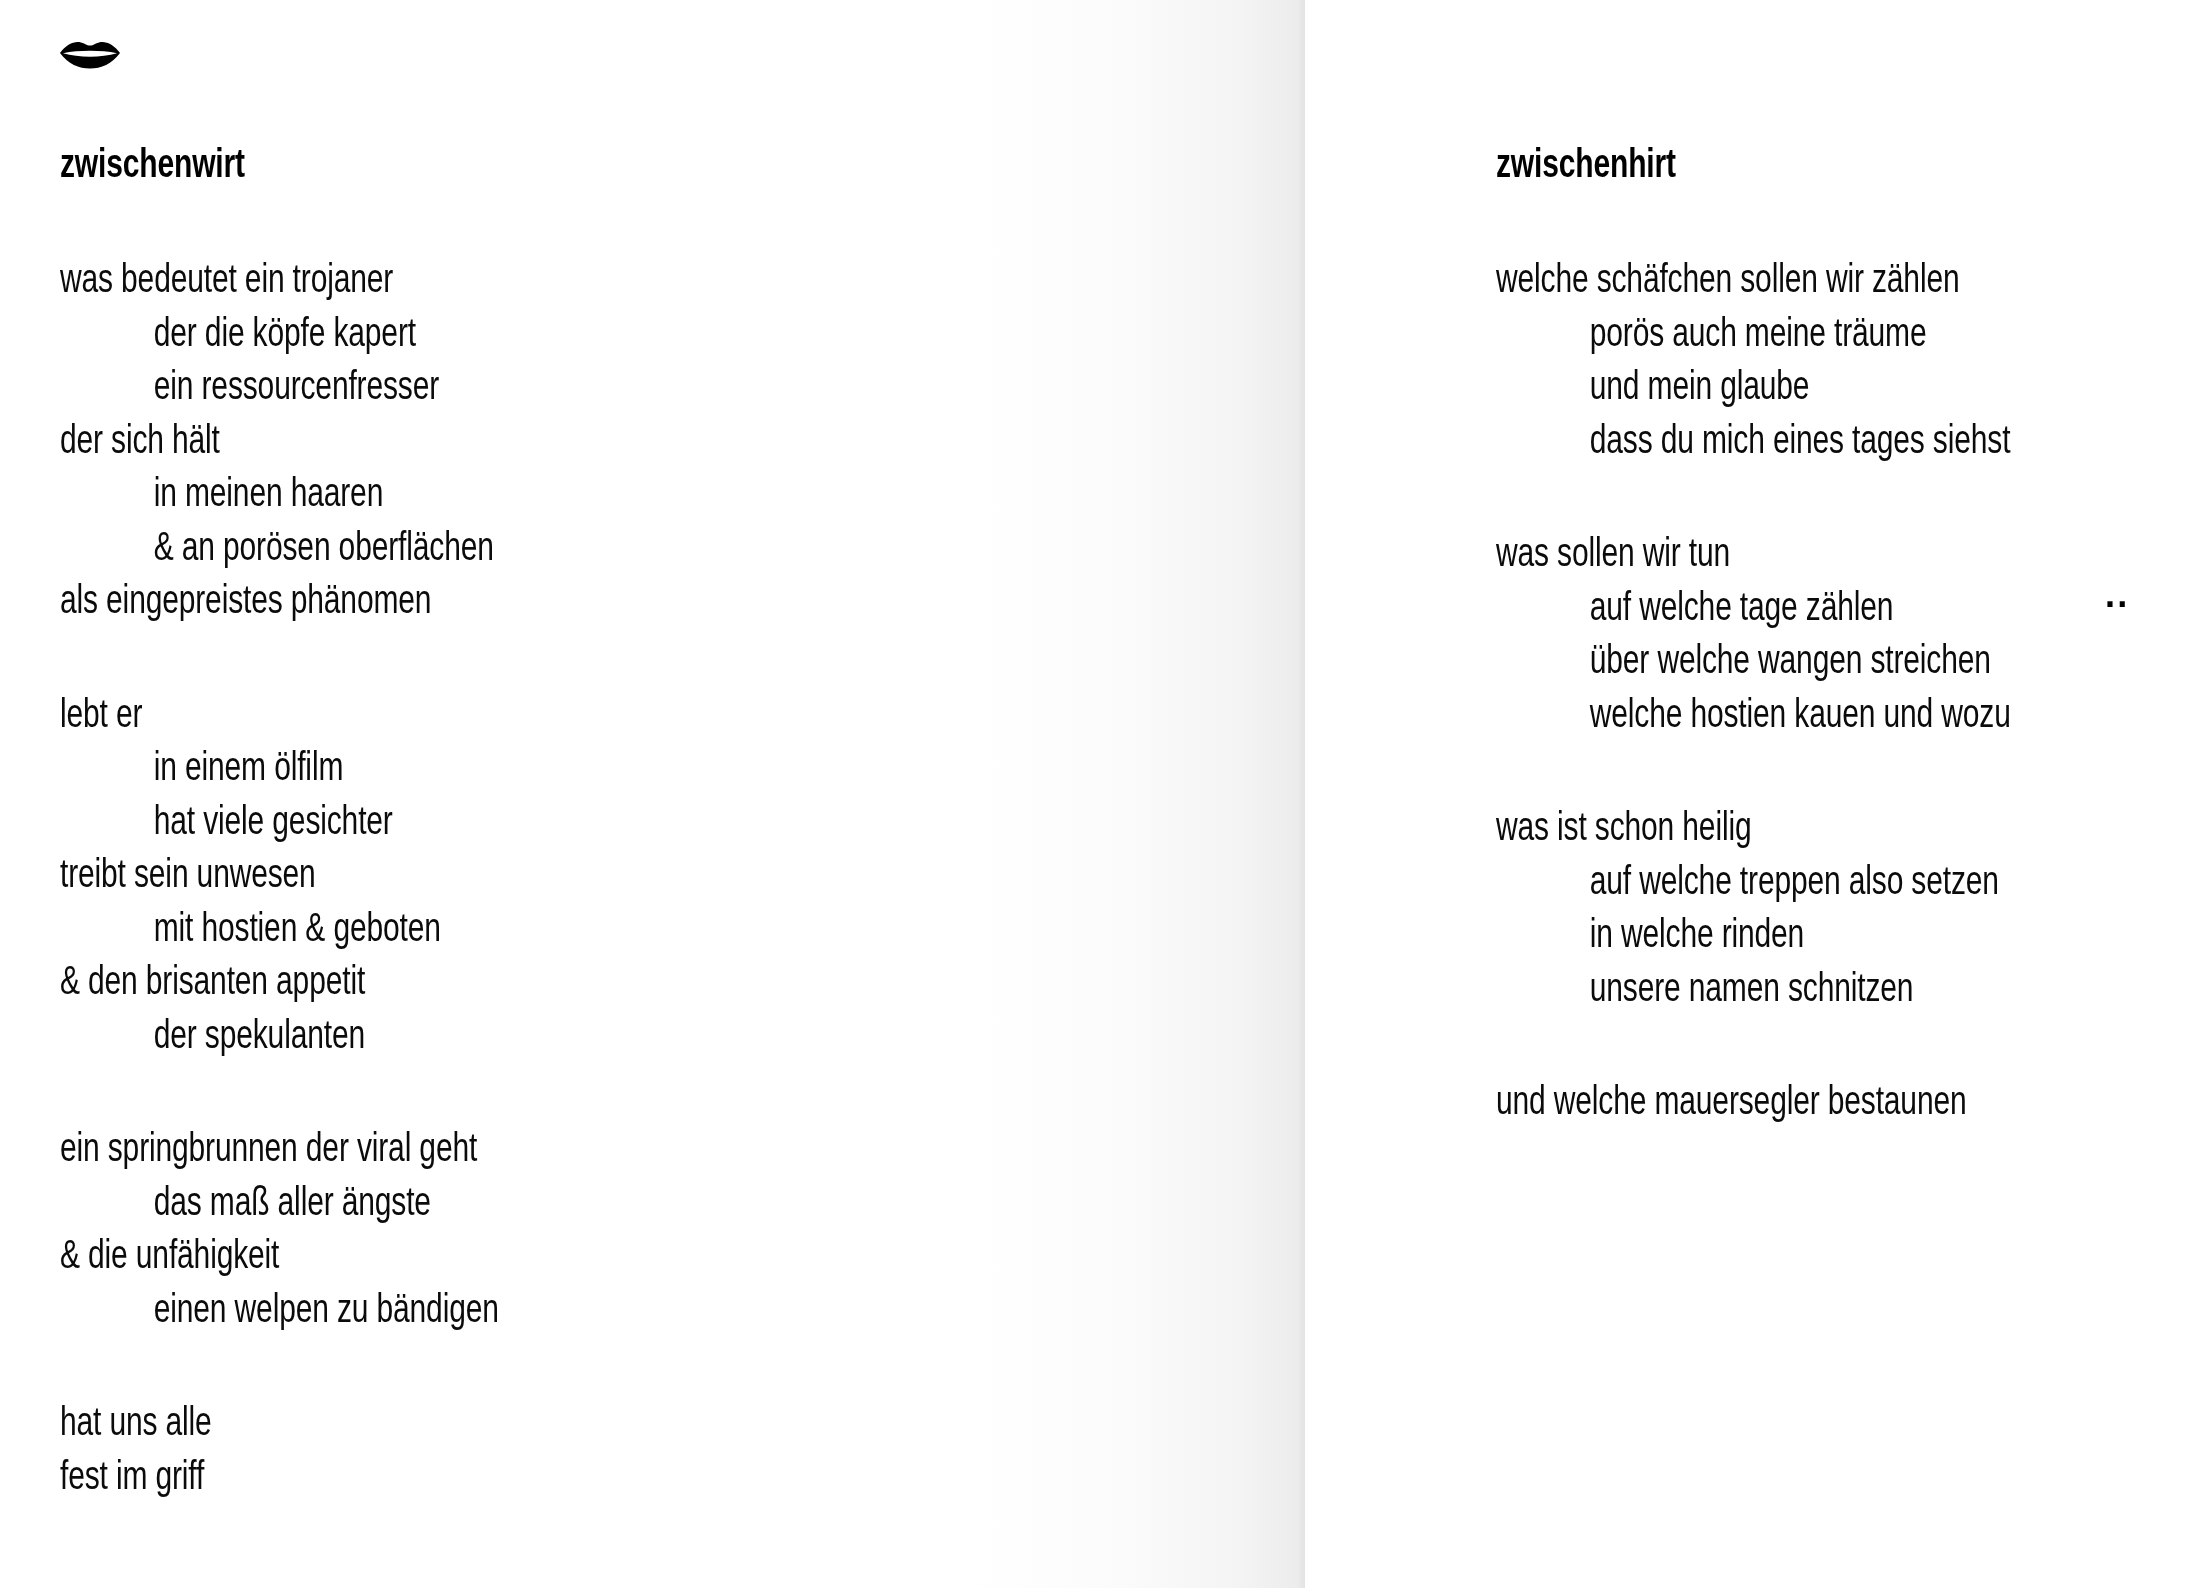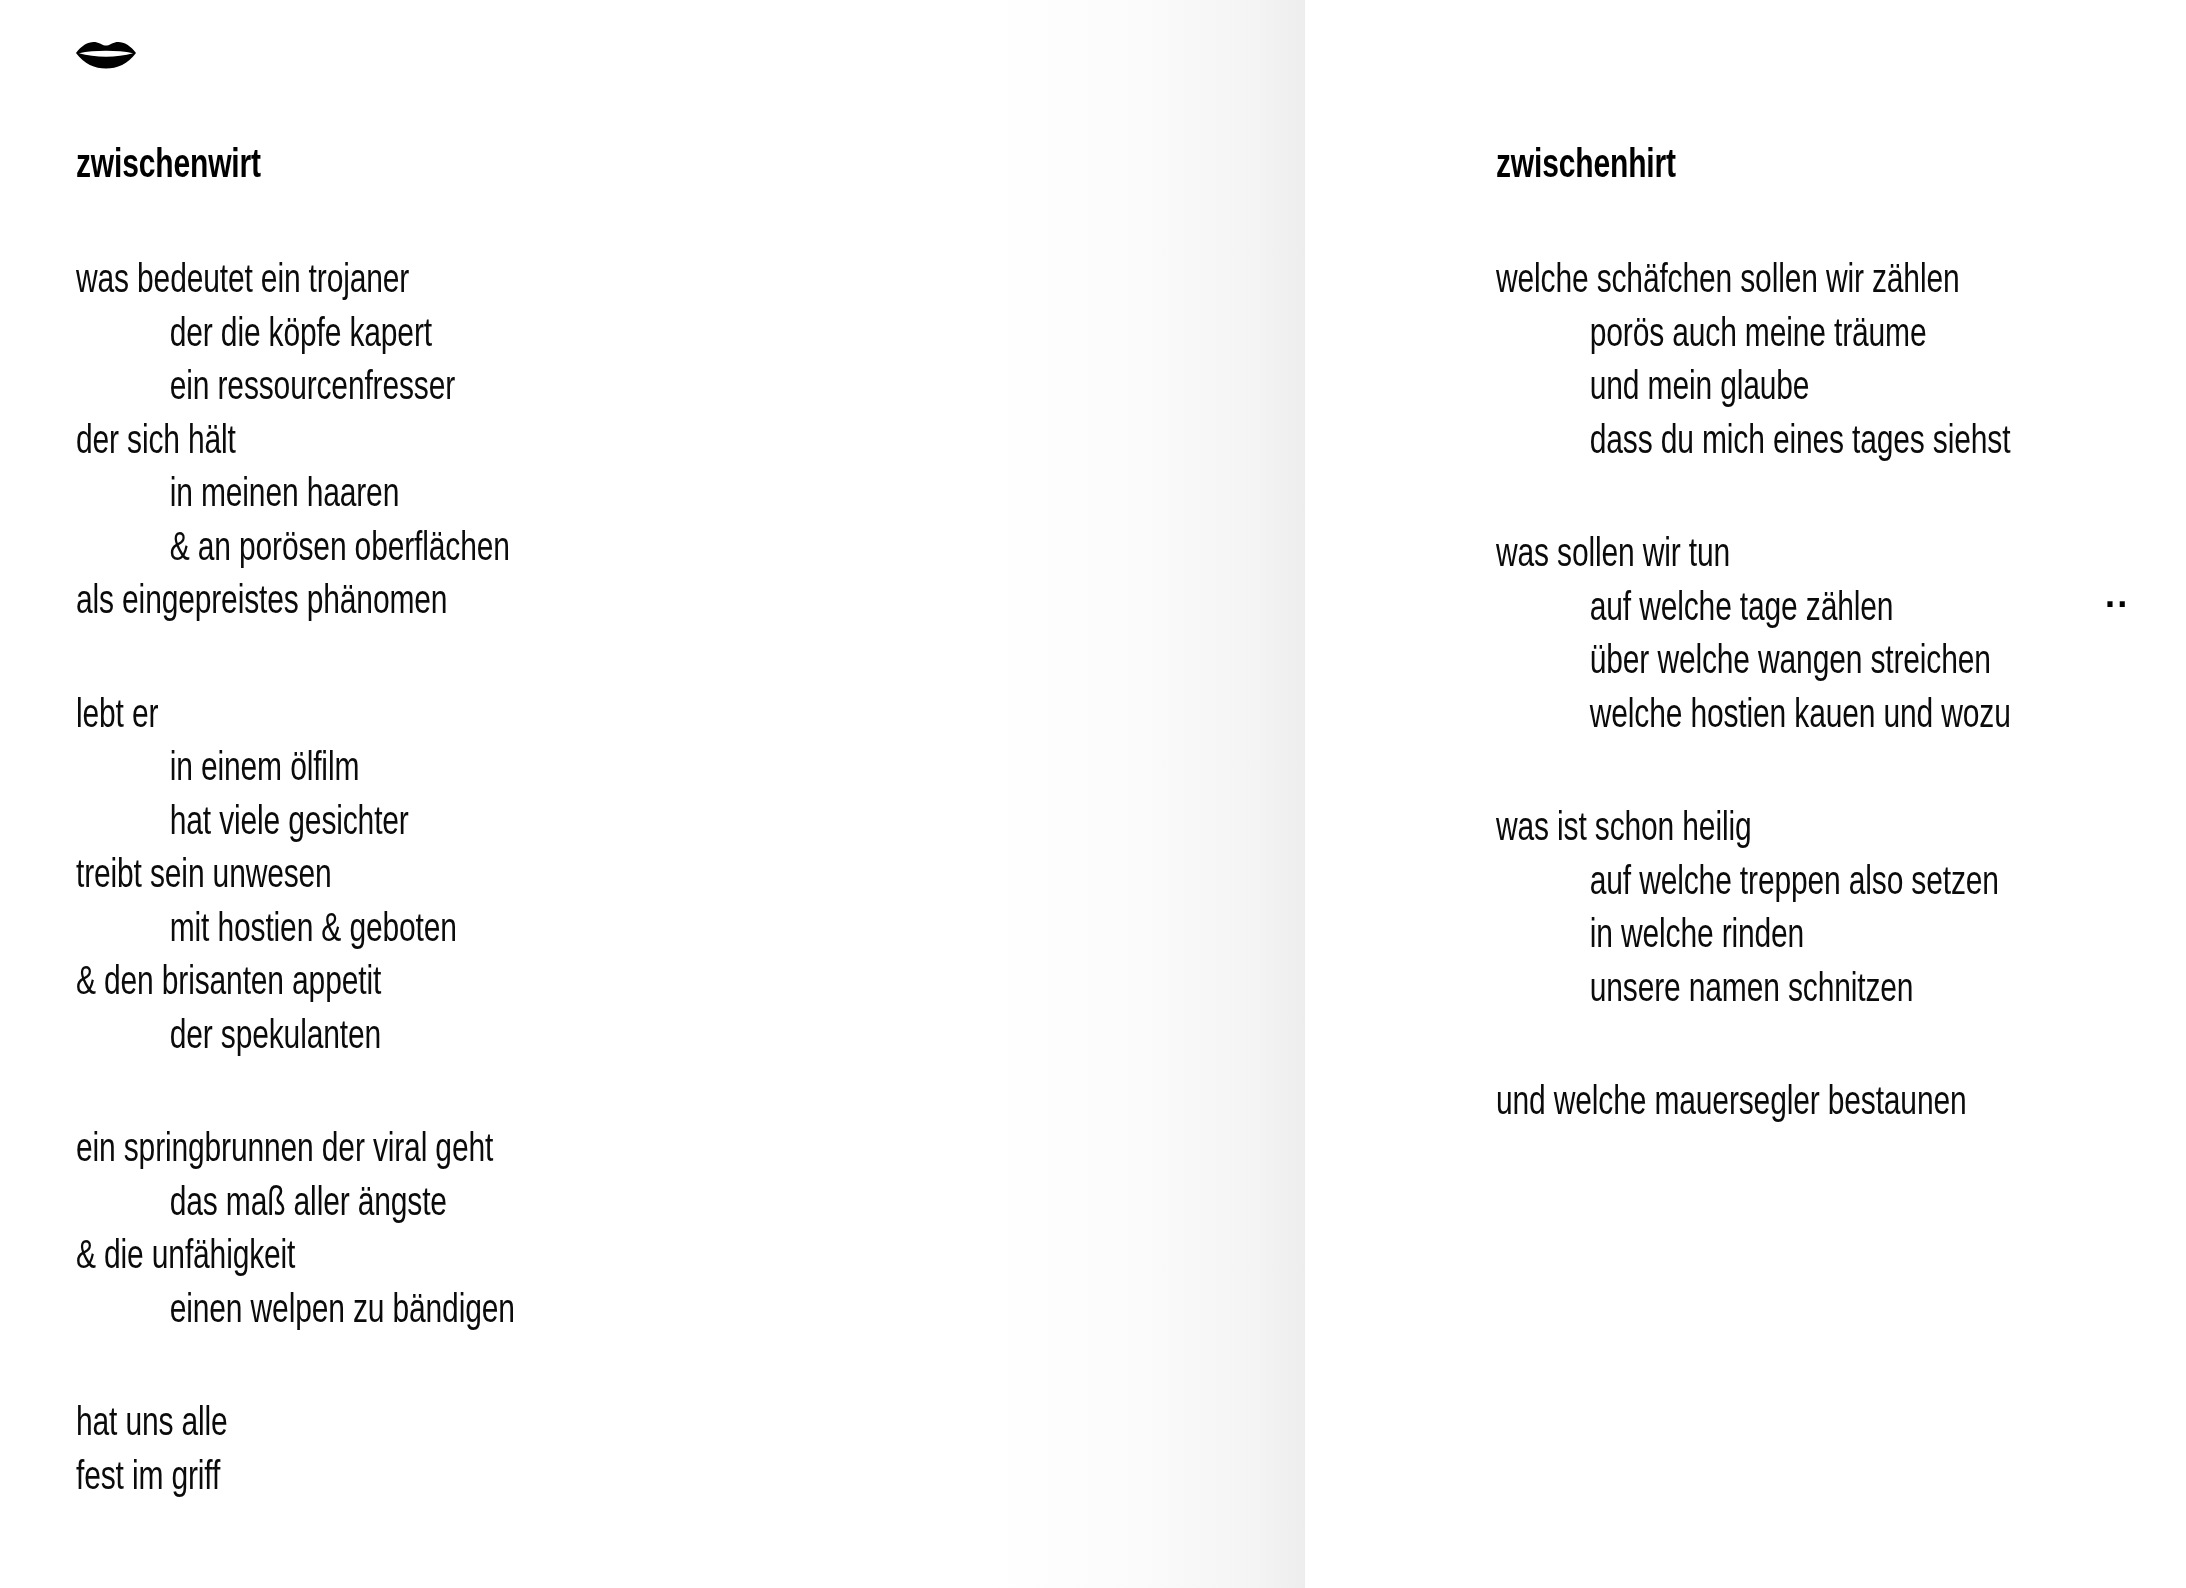--- a/index.html
+++ b/index.html
@@ -6,21 +6,21 @@
   #canvas {
     position:relative;
     width:2186px; height:1588px;
     overflow:hidden;
     background:#ffffff;
     font-family:"Liberation Sans","DejaVu Sans",sans-serif;
     color:#0b0b0b;
   }
   
   .page-left {
-    position:absolute; left:16px; top:0; width:1305px; height:1588px;
+    position:absolute; left:0; top:0; width:1305px; height:1588px;
     background:linear-gradient(to right,
       #ffffff 0%, #ffffff 74%, #fbfbfb 86%, #f4f4f4 95%, #ececec 99.4%, #e3e3e3 100%);
   }
   .page-right {
     position:absolute; left:1305px; top:0; width:881px; height:1588px;
     background:#ffffff;
   }
   
   .icon { position:absolute; }
   .icon-left  { left:58px;  top:37px; }

